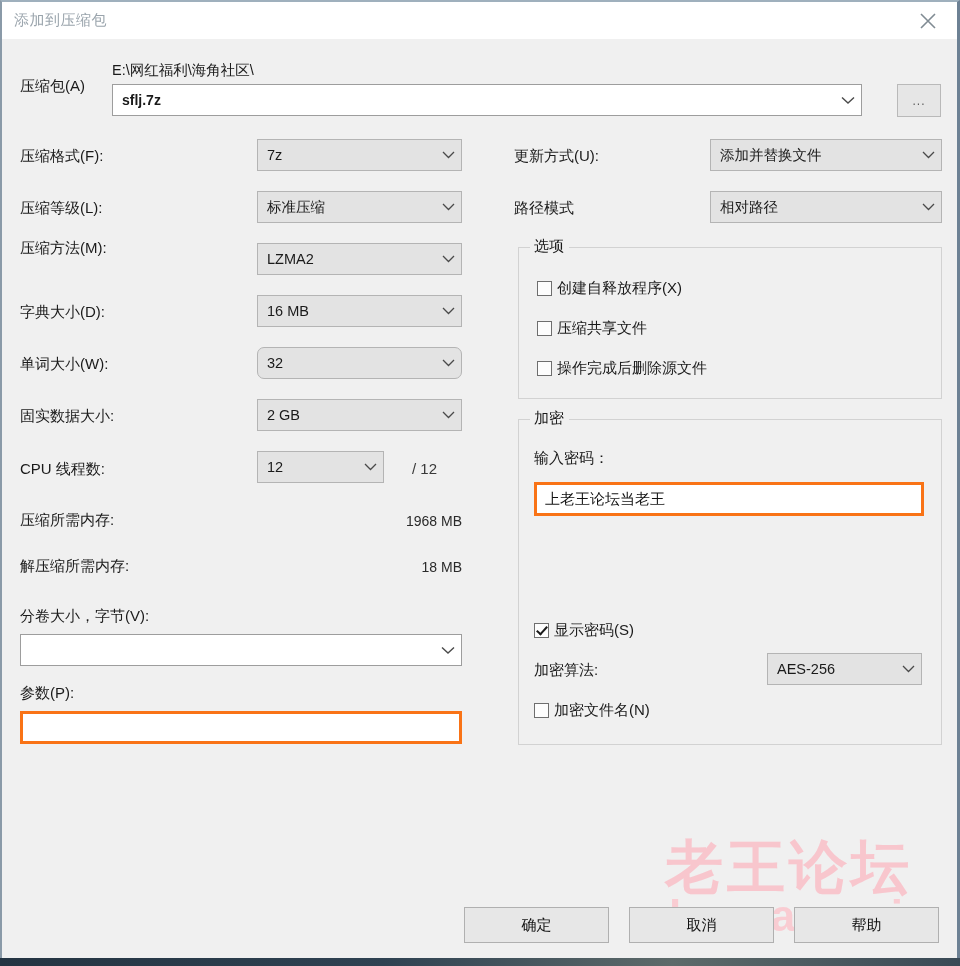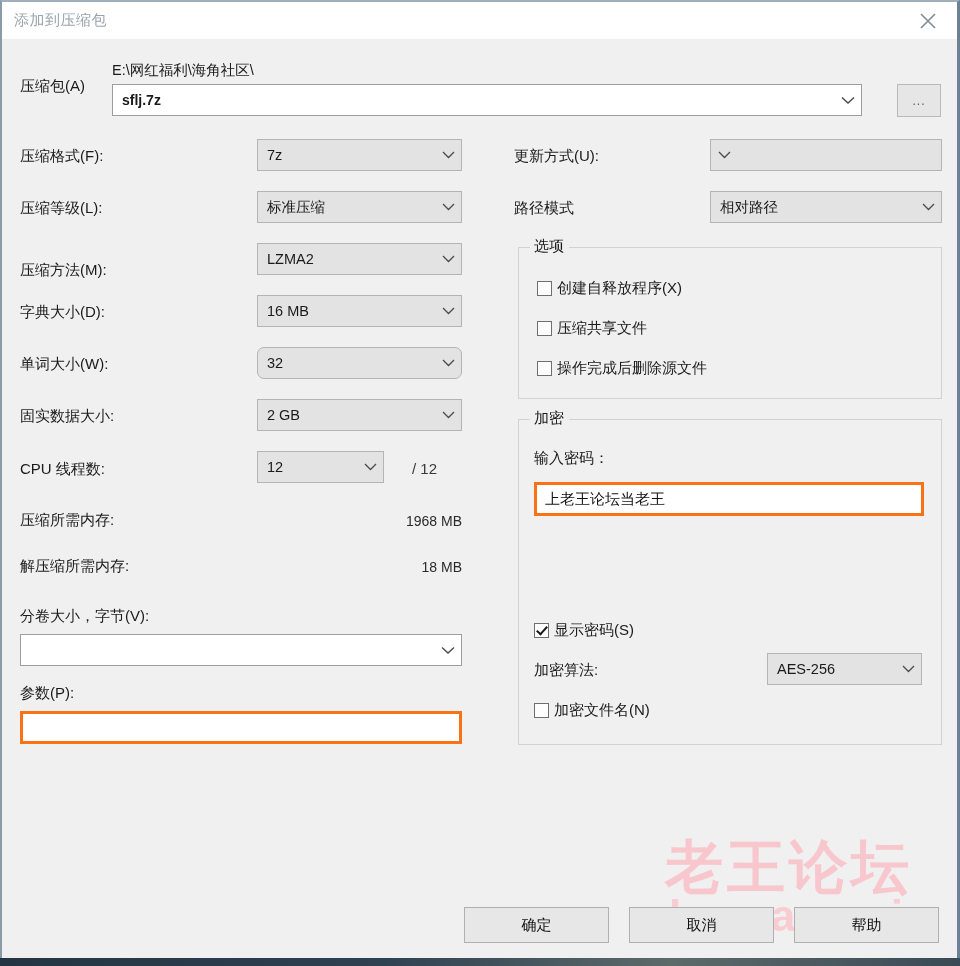--- a/index.html
+++ b/index.html
@@ -287,21 +287,21 @@
     <div class="lbl" style="left:18px; top:160px;">压缩等级(L):</div>
     <div class="combo" style="left:255px; top:152px; width:205px; height:32px;">
       <span class="ctext">标准压缩</span>
       <span class="arrow">
         <svg width="13" height="8" viewBox="0 0 13 8">
             <path d="M1 1 L6.5 6.5 L12 1" stroke="#4a4a4a" stroke-width="1.3" fill="none"></path>
           </svg>
       </span>
     </div>
 
-    <div class="lbl" style="left:18px; top:222px;">压缩方法(M):</div>
+    <div class="lbl" style="left:18px; top:200px;">压缩方法(M):</div>
     <div class="combo" style="left:255px; top:204px; width:205px; height:32px;">
       <span class="ctext">LZMA2</span>
       <span class="arrow">
         <svg width="13" height="8" viewBox="0 0 13 8">
             <path d="M1 1 L6.5 6.5 L12 1" stroke="#4a4a4a" stroke-width="1.3" fill="none"></path>
           </svg>
       </span>
     </div>
 
     <div class="lbl" style="left:18px; top:264px;">字典大小(D):</div>
@@ -361,20 +361,21 @@
       </span>
     </div>
 
     <div class="lbl" style="left:18px; top:645px;">参数(P):</div>
     <div class="textbox" style="left:18px; top:672px; width:442px; height:33px;">
       <span class="ttext"></span>
     </div>
 
     <div class="lbl" style="left:512px; top:108px;">更新方式(U):</div>
     <div class="combo" style="left:708px; top:100px; width:232px; height:32px;">
+      <span class="ctext">添加并替换文件</span>
       <span class="arrow">
         <svg width="13" height="8" viewBox="0 0 13 8">
             <path d="M1 1 L6.5 6.5 L12 1" stroke="#4a4a4a" stroke-width="1.3" fill="none"></path>
           </svg>
       </span>
     </div>
 
     <div class="lbl" style="left:512px; top:160px;">路径模式</div>
     <div class="combo" style="left:708px; top:152px; width:232px; height:32px;">
       <span class="ctext">相对路径</span>

